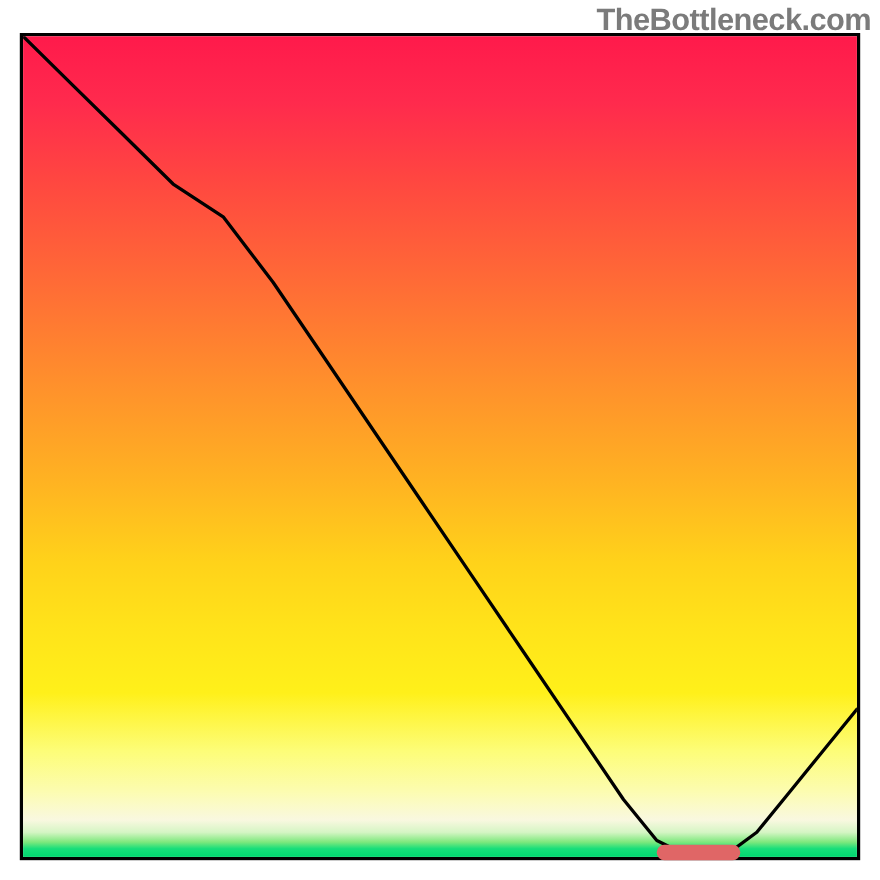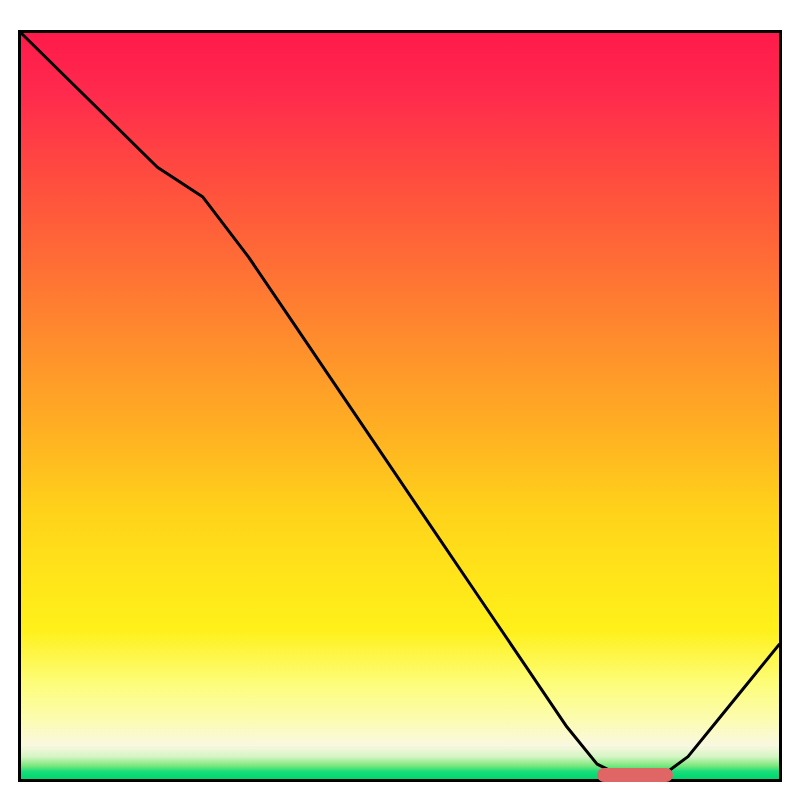--- a/index.html
+++ b/index.html
@@ -55,20 +55,21 @@
   .marker {
     position: absolute;
     background: #e06666;
     border-radius: 8px;
   }
 </style>
 </head>
 <body>
 <div class="wrap">
 
+<div class="watermark">TheBottleneck.com</div>
 
 <div class="plot">
   <div class="bg"></div>
   <svg class="curve" viewBox="0 0 758 746" preserveAspectRatio="none">
     <path id="curve-path" fill="none" stroke="#000" stroke-width="3" stroke-linejoin="round" stroke-linecap="round" d="M0.0 0.0 L45.5 44.8 L91.0 89.5 L136.4 134.3 L181.9 164.1 L227.4 223.8 L272.9 290.9 L318.4 358.1 L363.8 425.2 L409.3 492.4 L454.8 559.5 L500.3 626.6 L545.8 693.8 L576.1 731.1 L606.4 746.0 L636.7 746.0 L667.0 723.6 L697.4 686.3 L727.7 649.0 L758.0 611.7"></path>
   </svg>
   <div class="marker" id="opt-marker" style="left: 576.08px; width: 75.8px; top: 734.524px; height: 14px;"></div>
 </div>
 
 </div>

